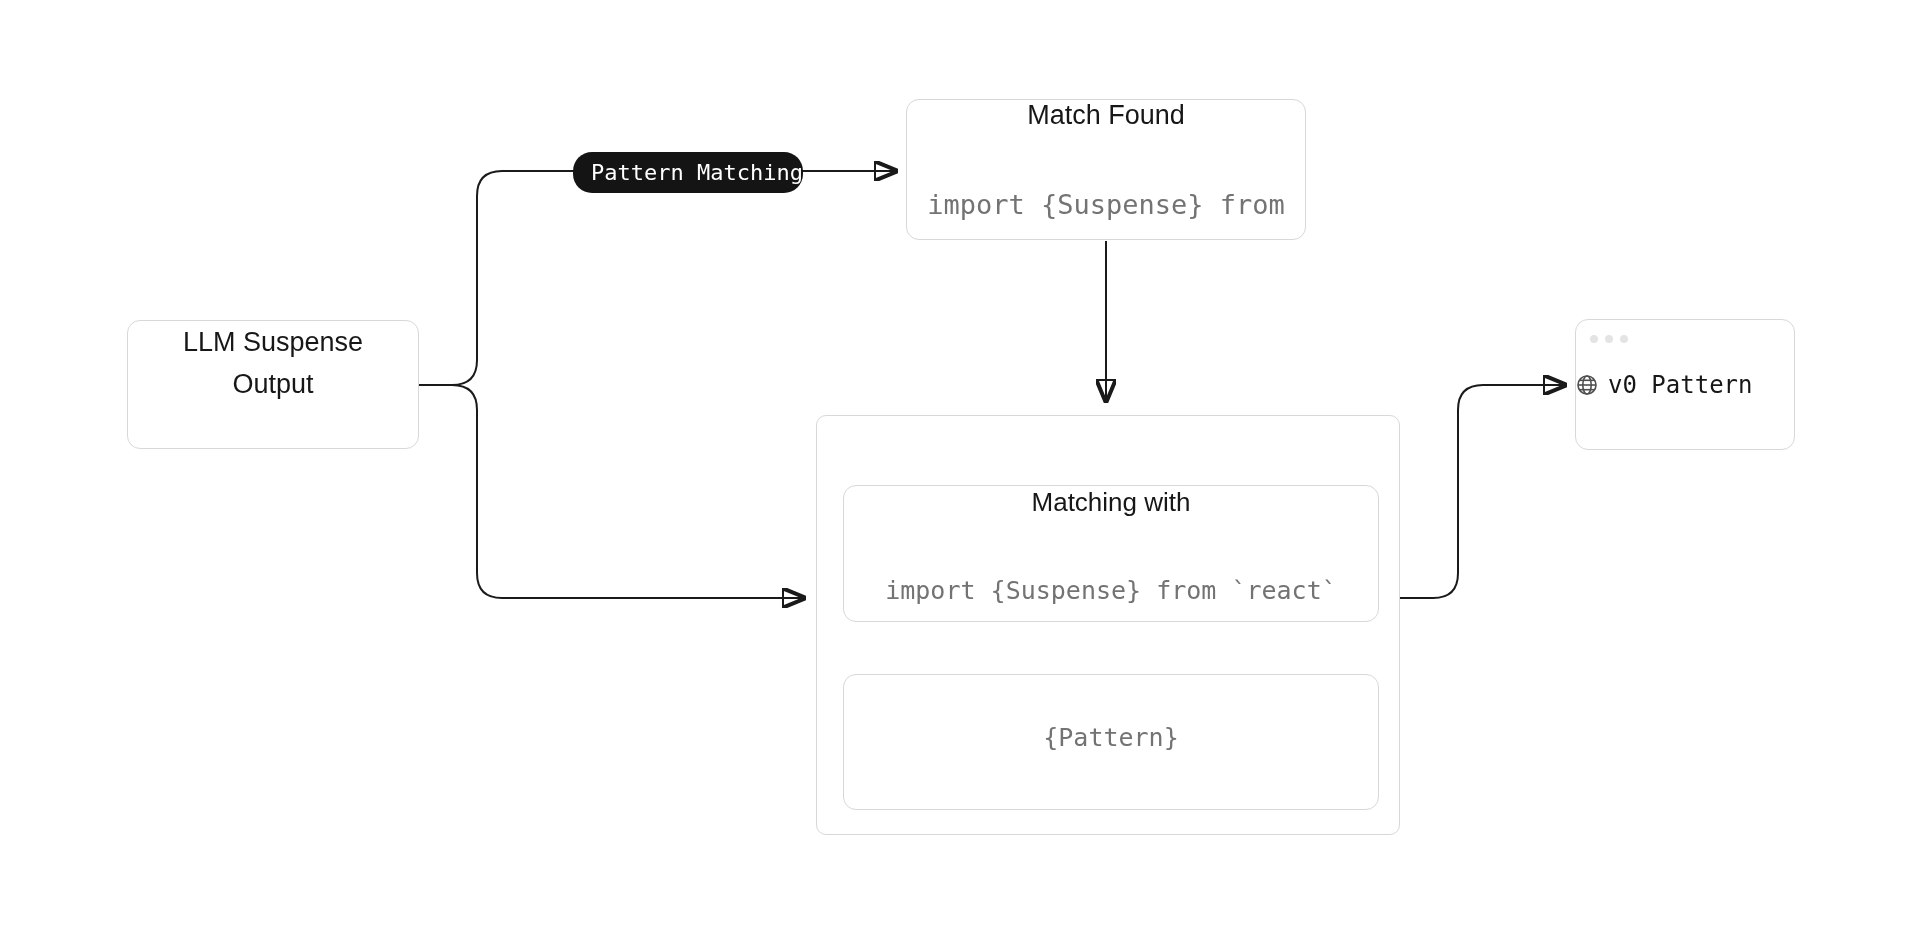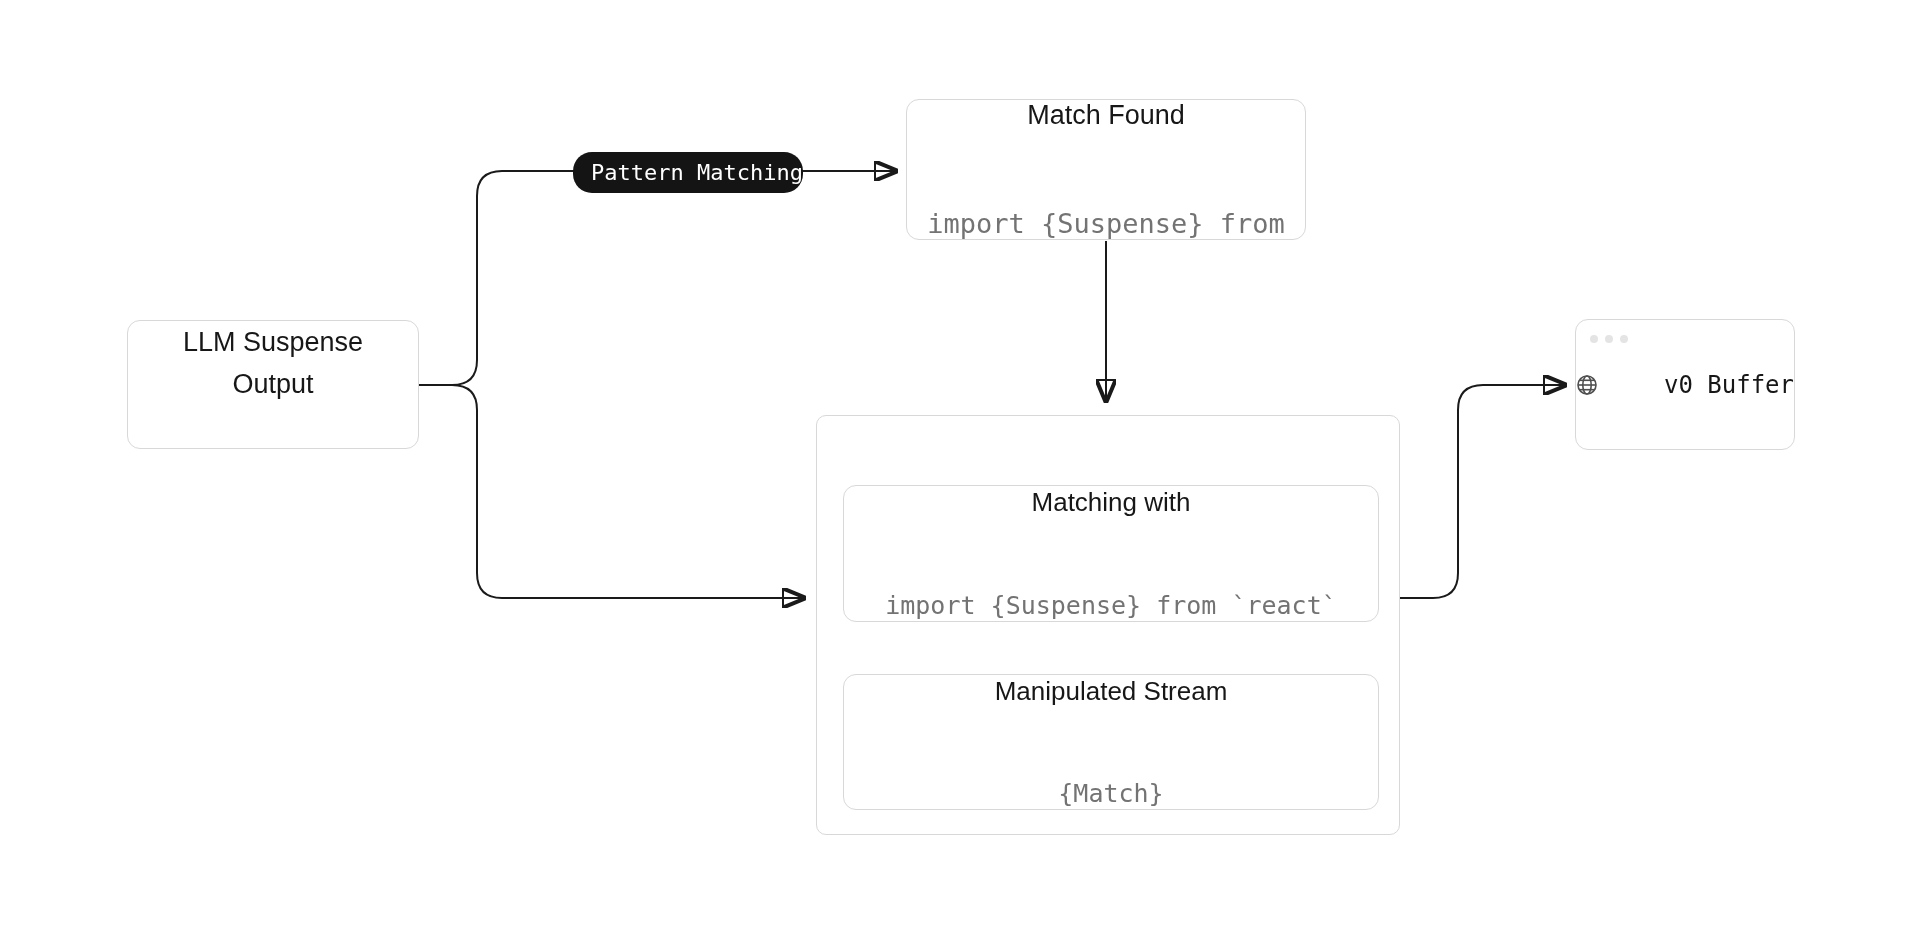--- a/index.html
+++ b/index.html
@@ -13,21 +13,21 @@
     background:var(--background);
     font-family:"Liberation Sans",sans-serif;
   }
   .edges{position:absolute;left:0;top:0;width:1920px;height:946px;pointer-events:none;}
   .edges path{fill:none;stroke:var(--edge);stroke-width:2;}
   .edges path.dashed{stroke:var(--dashed-edge);stroke-width:1.6;stroke-dasharray:4 5;}
 
   .node{
     position:absolute;box-sizing:border-box;background:#ffffff;
     border:1.5px solid var(--border);border-radius:13px;
-    display:flex;flex-direction:column;align-items:center;justify-content:space-between;
+    display:flex;flex-direction:column;align-items:center;justify-content:flex-start;
   }
   .node-title{
     font-family:"Liberation Sans",sans-serif;font-size:27px;line-height:42px;
     color:var(--title-text);text-align:center;
   }
   .node-code{
     font-family:"DejaVu Sans Mono","Liberation Mono",monospace;
     font-size:25px;line-height:30px;color:var(--code-text);text-align:center;white-space:pre;margin-top:48px;
   }
   .code-lg{font-size:27px;}
@@ -107,34 +107,33 @@
   </div>
 
   <div class="group">
 
     <div class="node node-replace">
       <div class="node-title">Matching with</div>
       <div class="node-code">import {Suspense} from `react`</div>
     </div>
 
     <div class="node node-manipulated">
-      <div class="node-title">Manipulated Stream</div>
-      <div class="node-code">{Match}</div>
+      <div class="node-code">{Pattern}</div>
     </div>
   </div>
 
   <div class="node node-v0">
     <div class="window-dots">
       <span></span>
       <span></span>
       <span></span>
     </div>
     <svg class="globe" viewBox="0 0 22 22">
       <circle cx="11" cy="11" r="9"></circle>
       <ellipse cx="11" cy="11" rx="4.2" ry="9"></ellipse>
       <line x1="2.2" y1="11" x2="19.8" y2="11"></line>
       <line x1="3.6" y1="6.3" x2="18.4" y2="6.3"></line>
       <line x1="3.6" y1="15.7" x2="18.4" y2="15.7"></line>
     </svg>
-    <span class="v0-title">v0 Buffer</span>
+    <span class="v0-title">v0 Pattern</span>
   </div>
 
 </div>
 
 </body></html>

